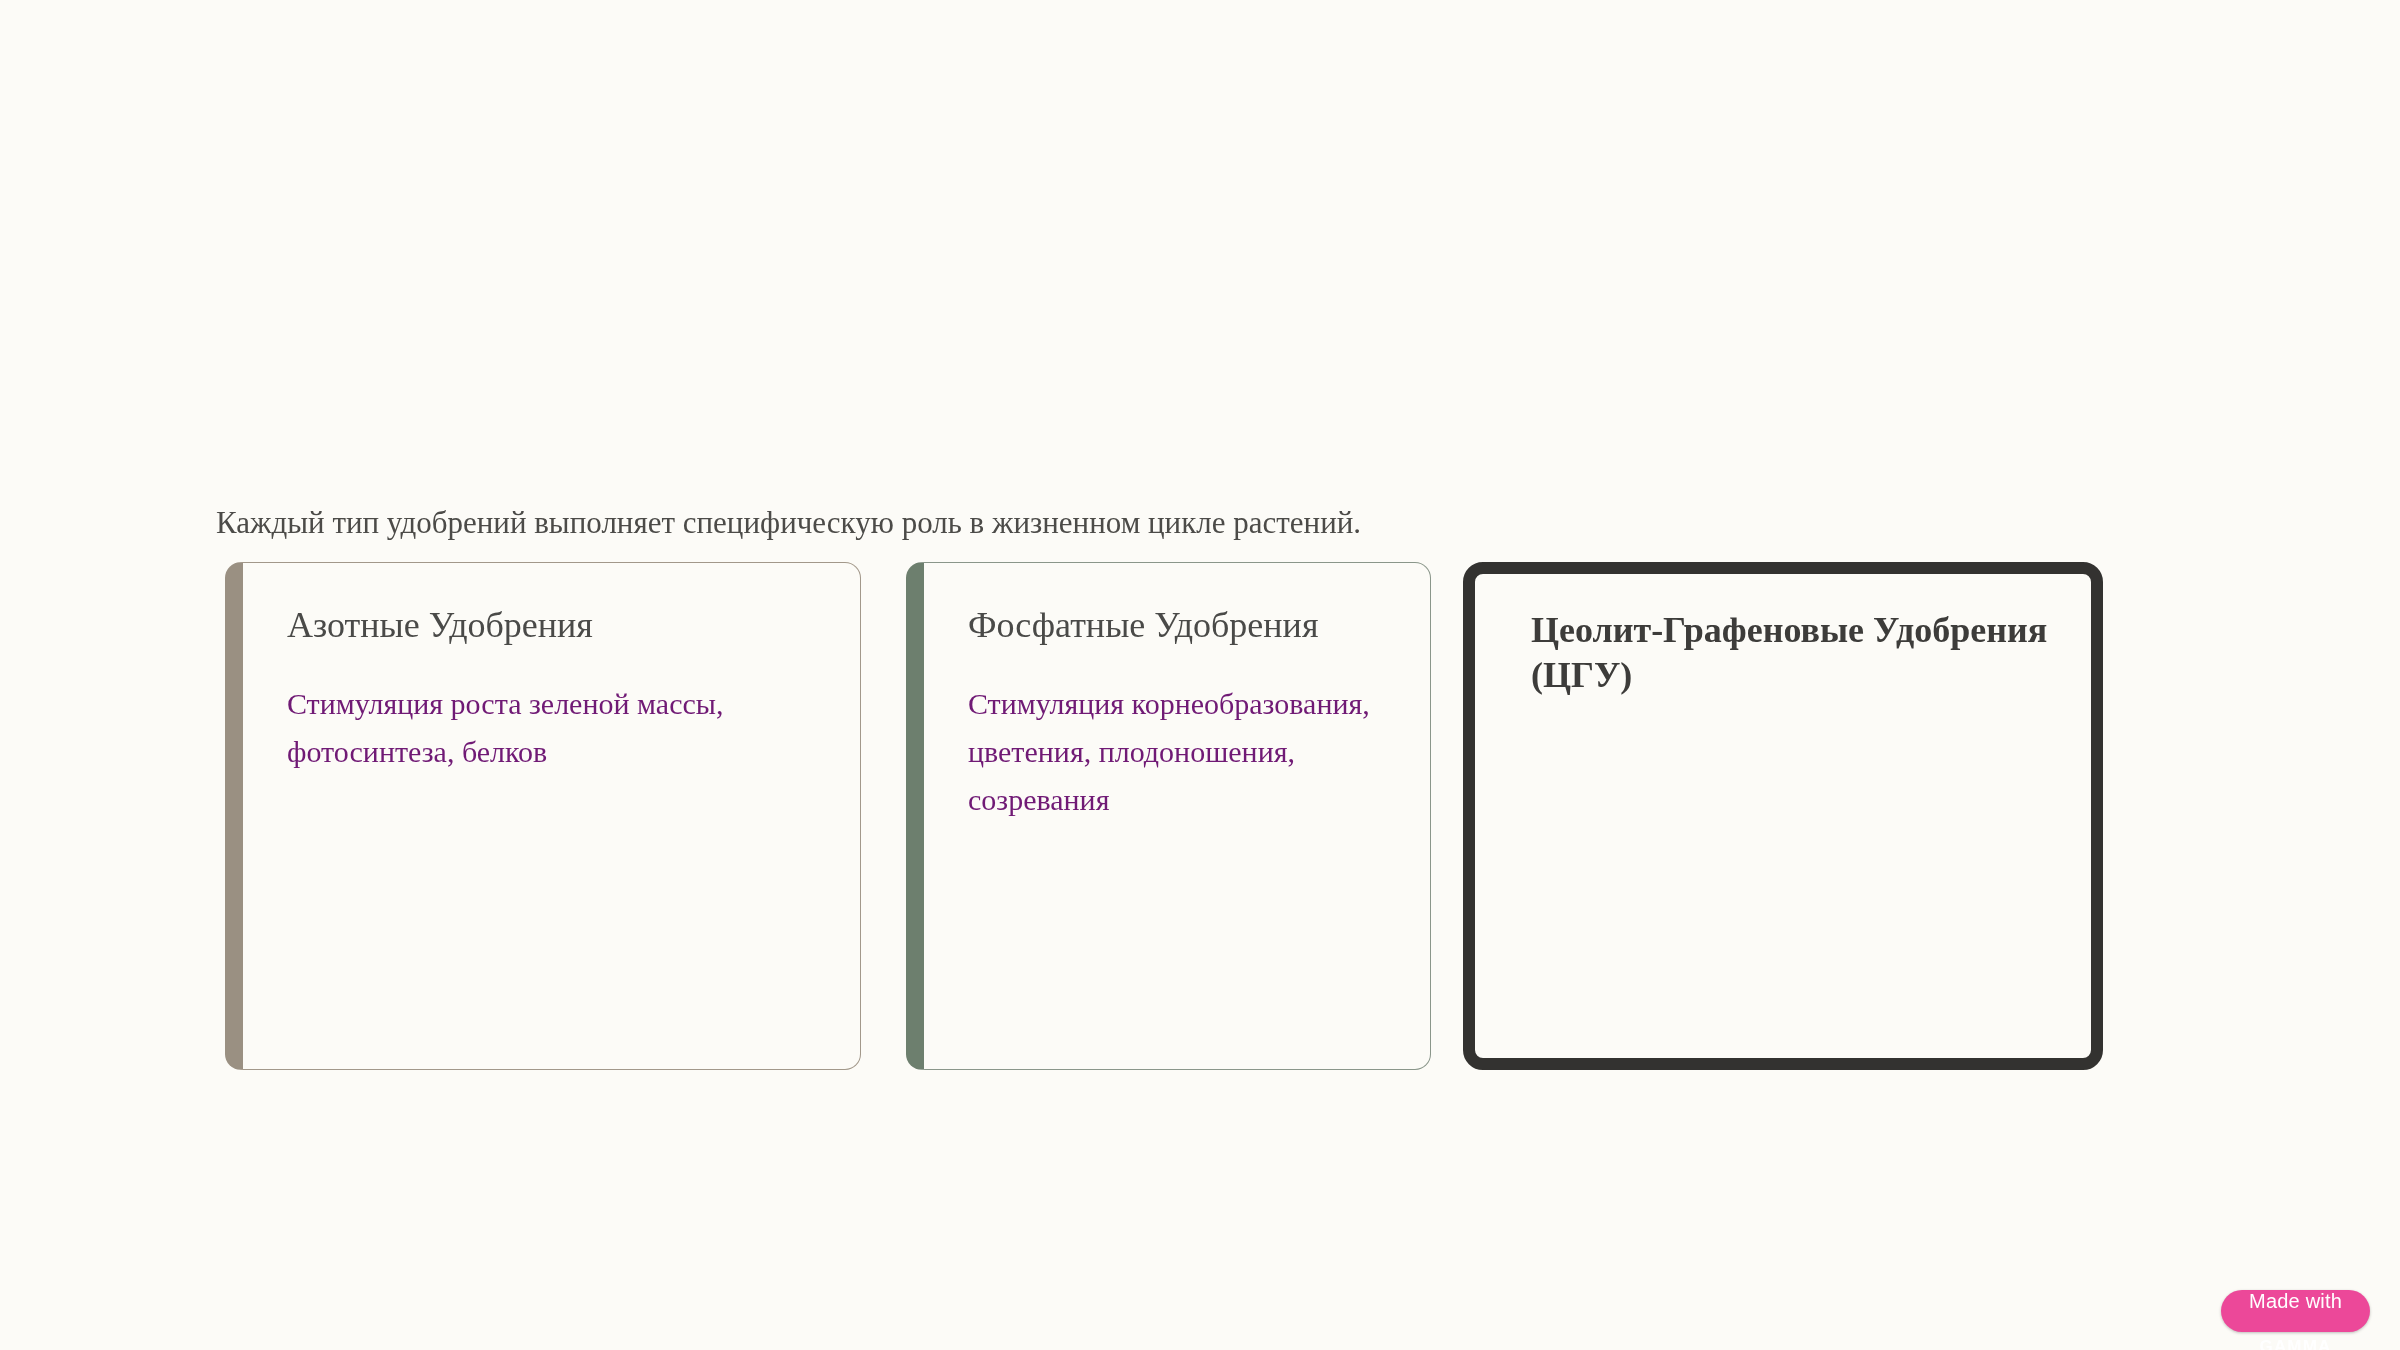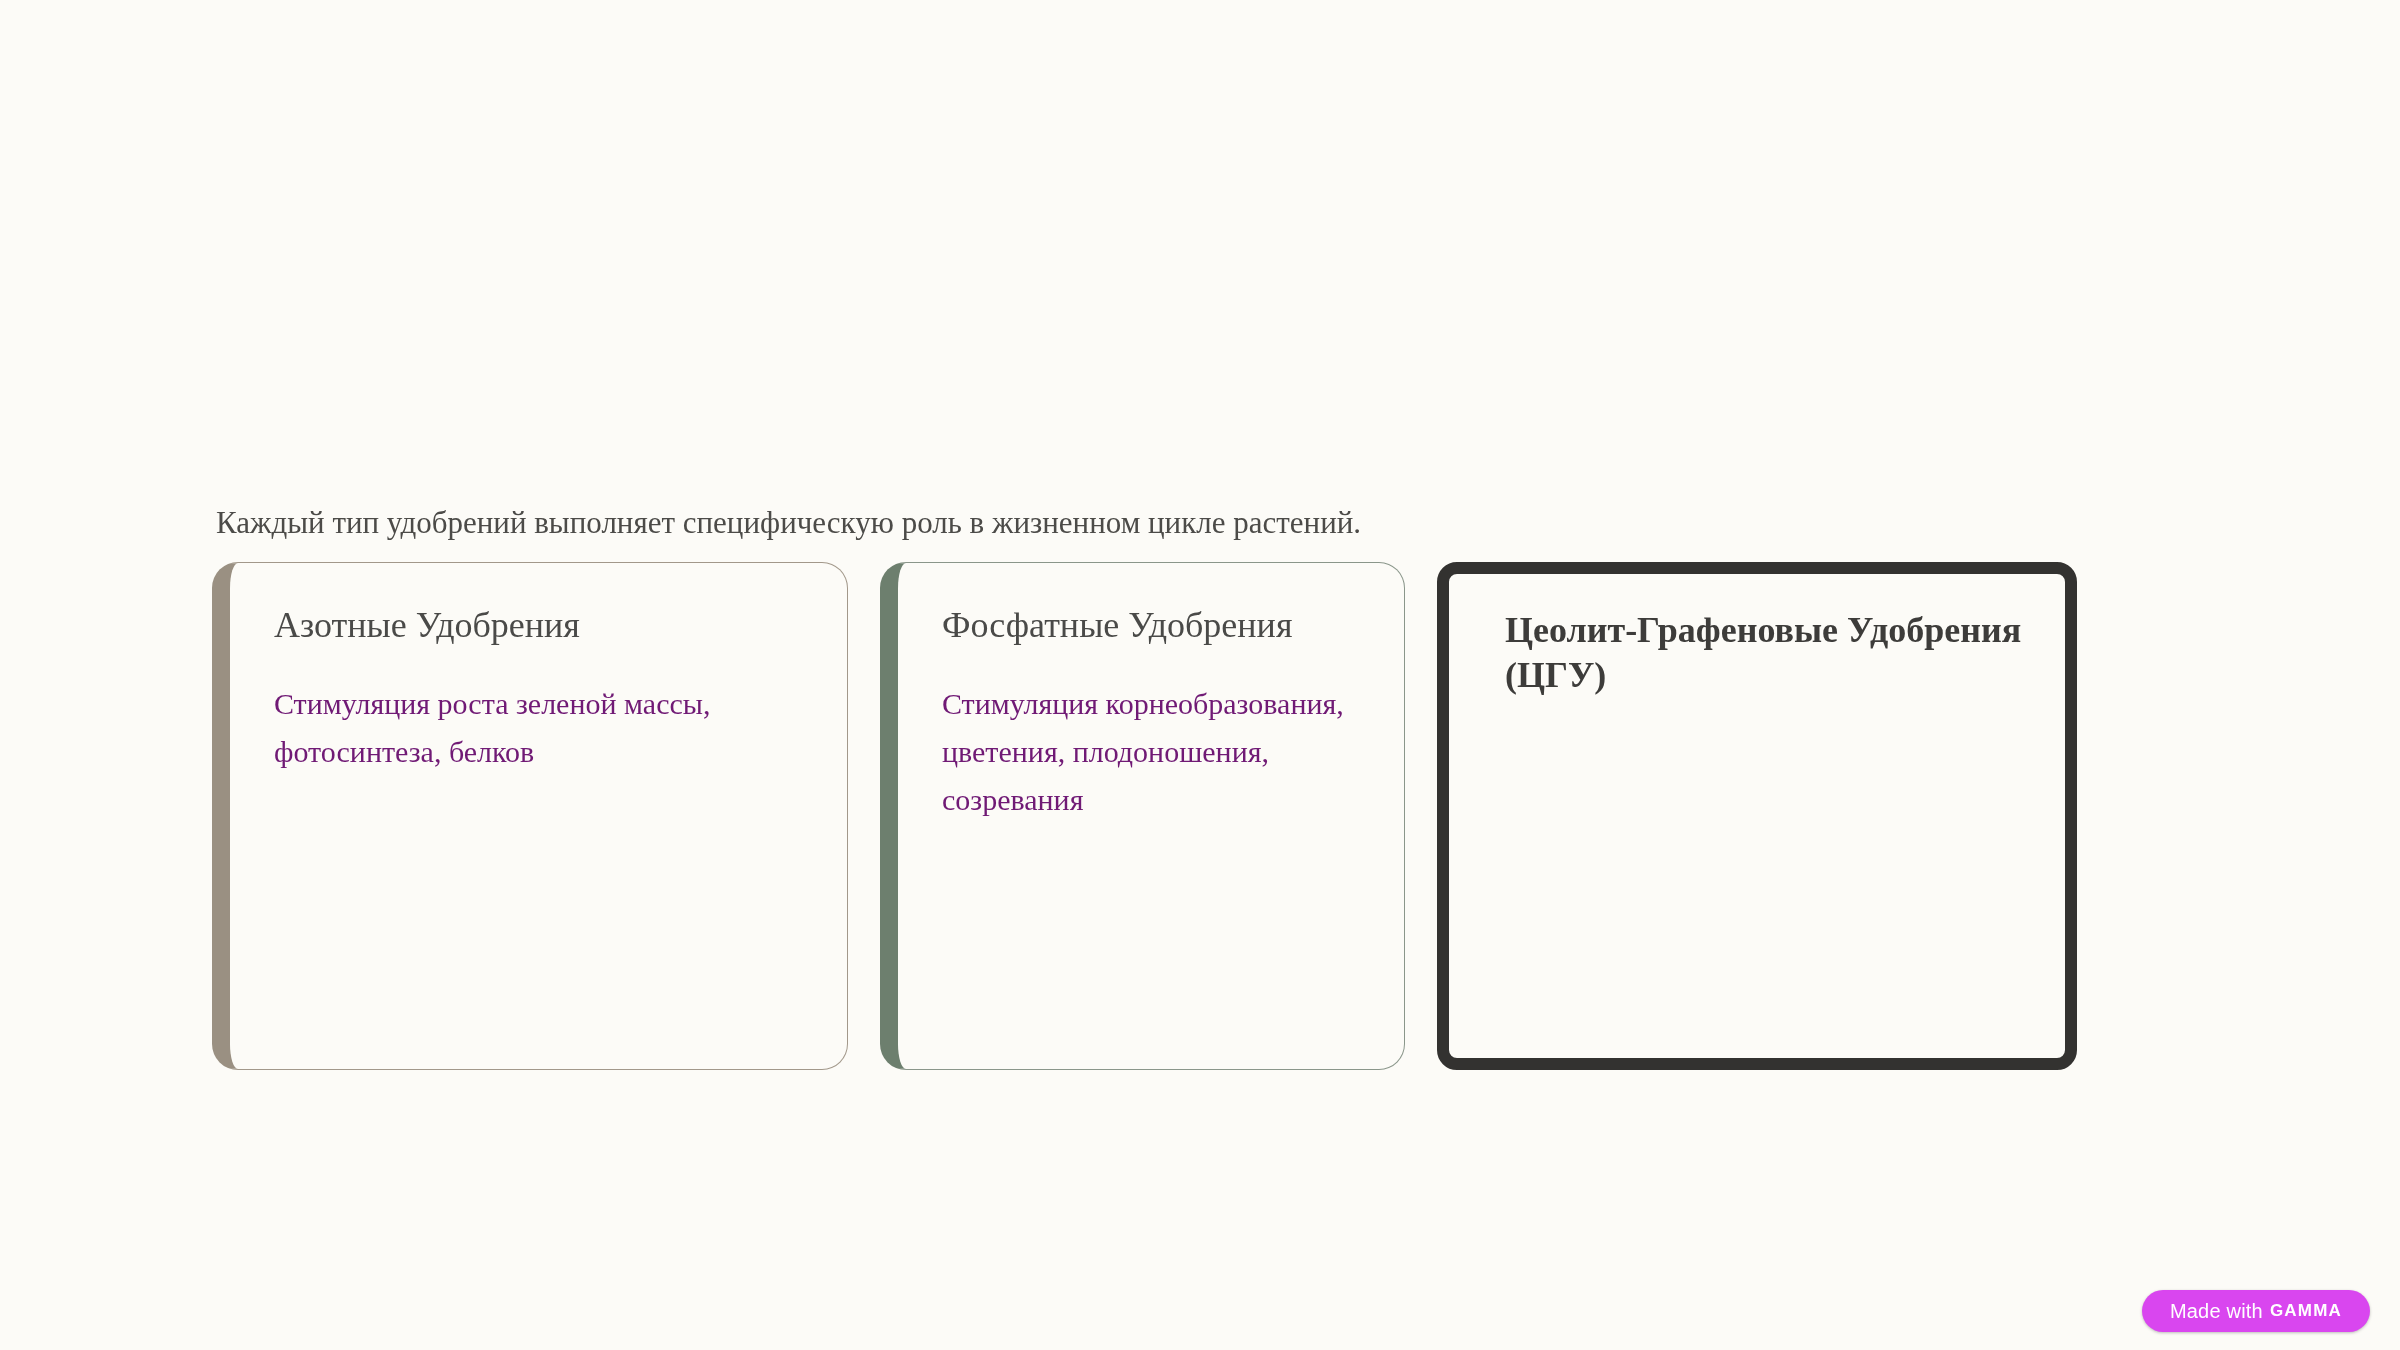--- a/index.html
+++ b/index.html
@@ -62,21 +62,22 @@
     background: #fcfbf7;
     border-radius: 16px;
     padding: 40px 44px 44px 44px;
     min-height: 508px;
     position: relative;
   }
 
   .card-accent {
     border: 1.5px solid #a2988a;
     border-left: 18px solid #9a9082;
-    border-radius: 26px;
+    border-radius: 16px;
+    margin-left: 13px;
   }
   .card-accent.green {
     border-color: #8a968a;
     border-left-color: #6d7f6e;
   }
 
   .card-strong {
     border: 12px solid #333230;
     border-radius: 20px;
     padding: 34px 40px 44px 56px;
@@ -112,29 +113,30 @@
   }
 
   
   .gamma-badge {
     position: absolute;
     right: 30px;
     bottom: 18px;
     height: 42px;
     padding: 0 28px;
     border-radius: 21px;
-    background: #d946ef;
+    background: #ec4899;
     display: flex;
     align-items: center;
-    gap: 7px;
+    gap: 24px;
     font-family: "Liberation Sans", "DejaVu Sans", sans-serif;
     font-size: 20px;
     color: #ffffff;
     letter-spacing: 0.2px;
     box-shadow: 0 1px 3px rgba(0,0,0,0.25);
+    flex-direction: column;
   }
   .gamma-badge .gamma-word {
     font-weight: 700;
     letter-spacing: 1.2px;
     font-size: 17px;
   }
 </style>
 </head>
 <body>
 

